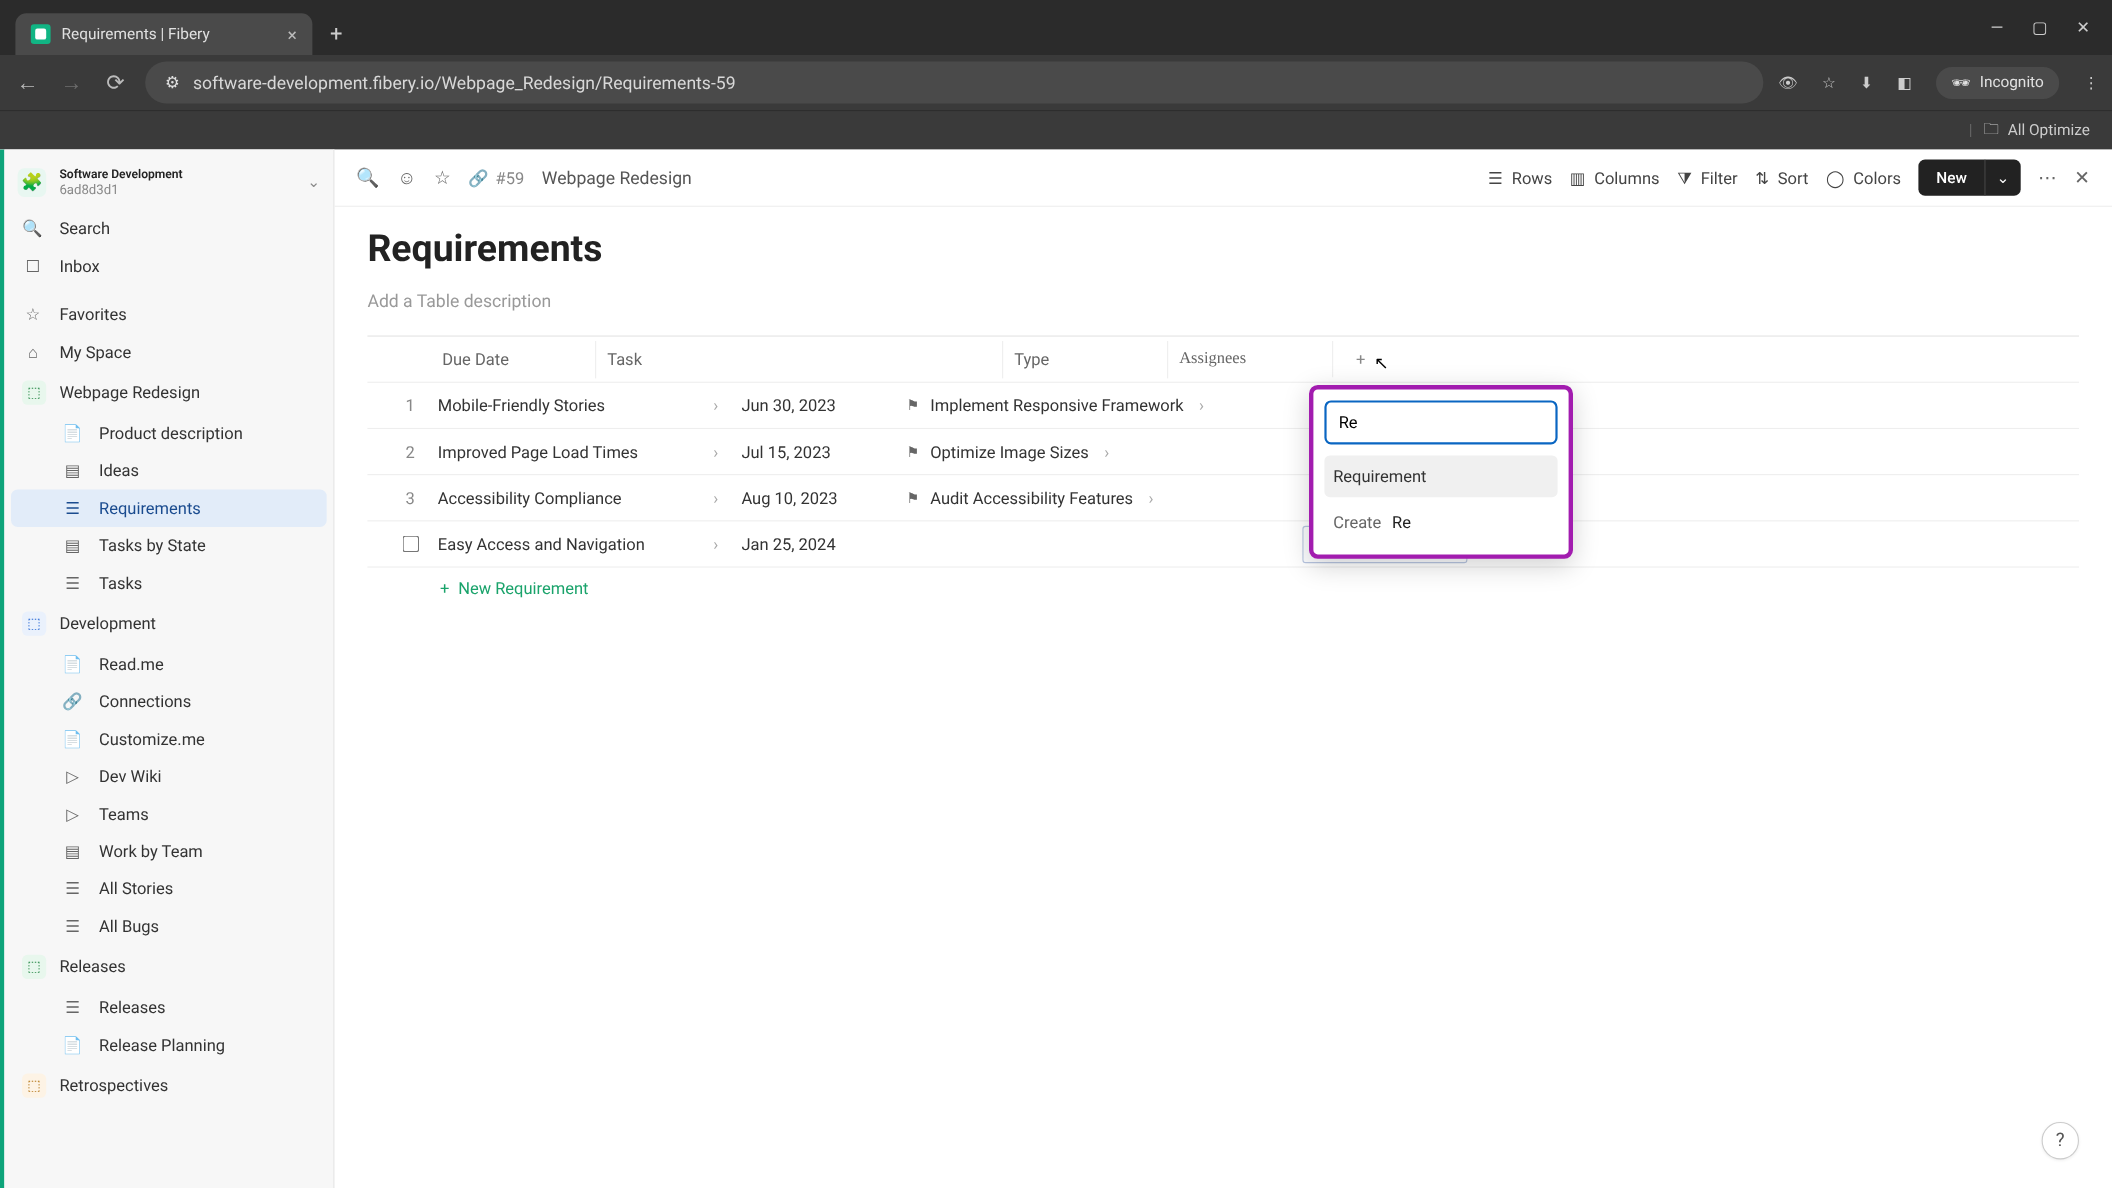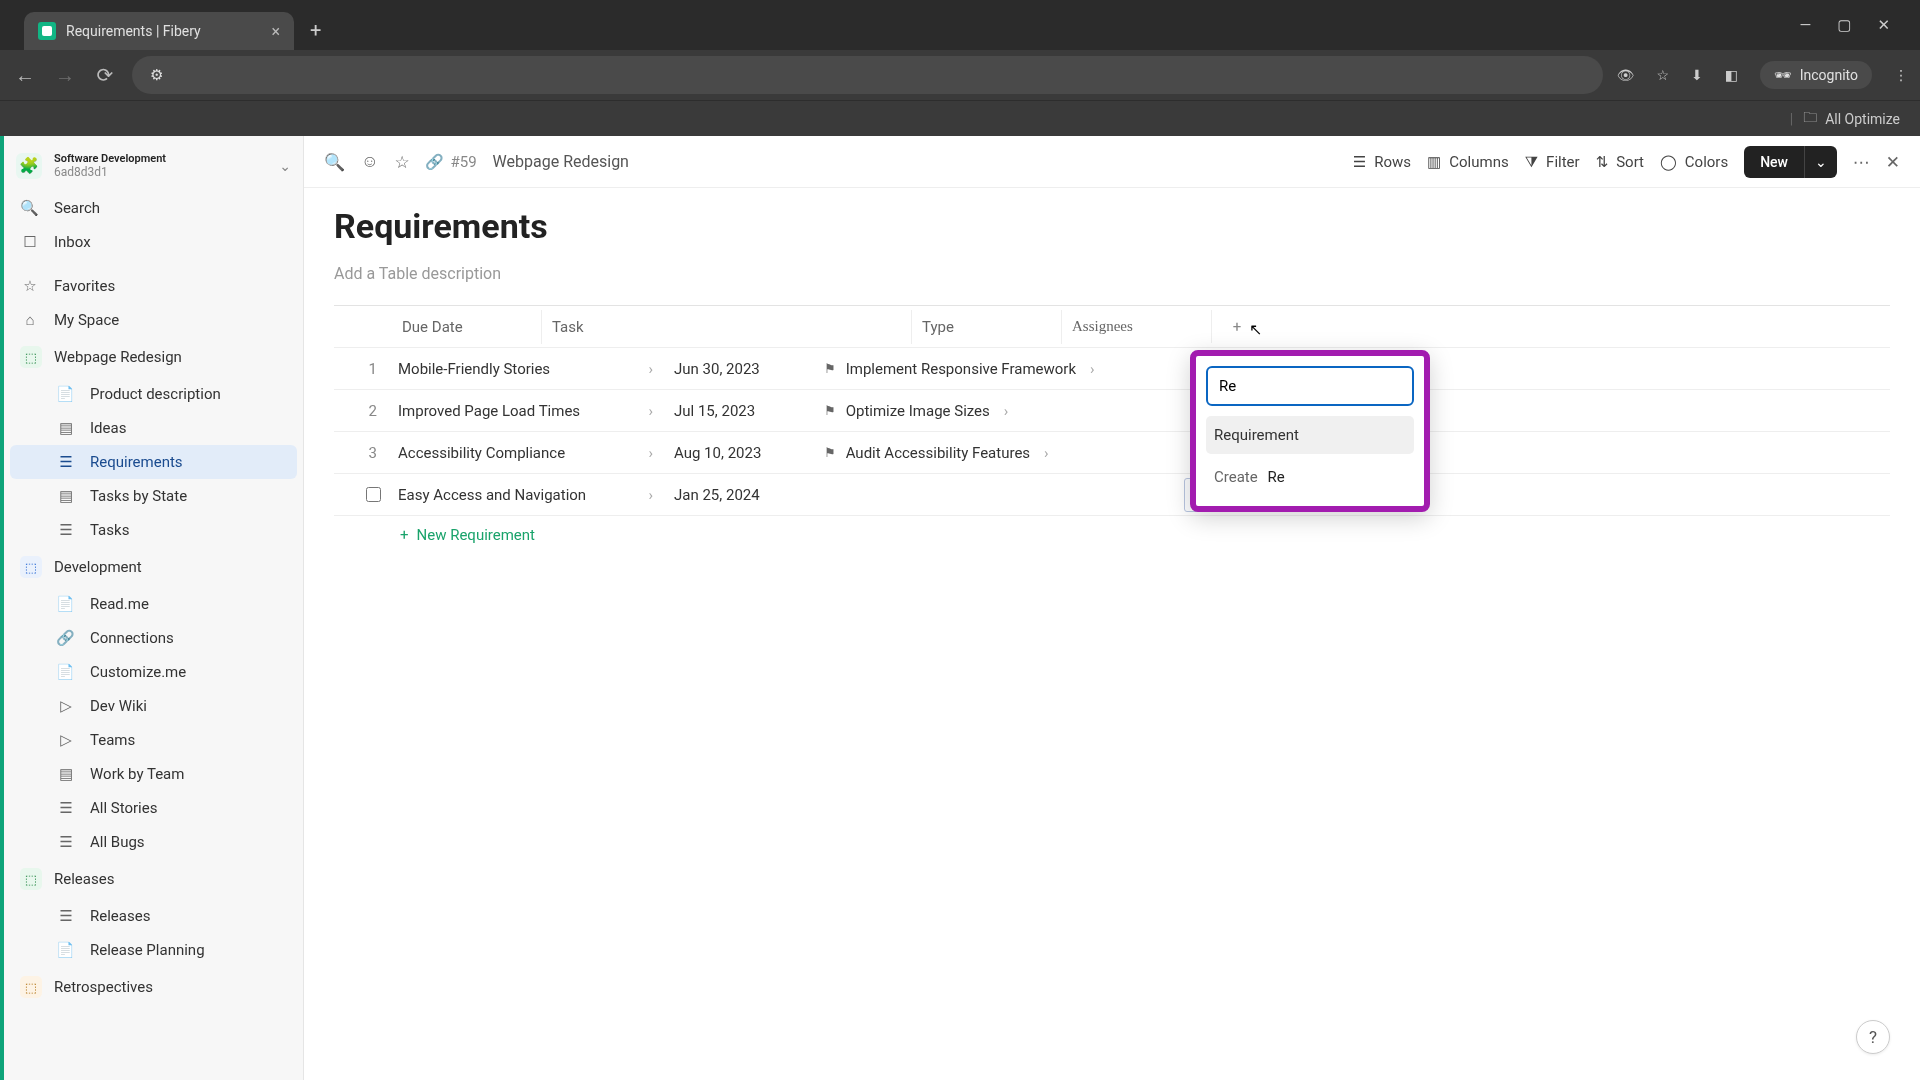--- a/index.html
+++ b/index.html
@@ -1,19 +1,19 @@
 <!DOCTYPE html>
 <html><head>
 <meta charset="utf-8">
 <style>
 * { margin:0; padding:0; box-sizing:border-box; font-family:-apple-system,BlinkMacSystemFont,"Segoe UI",Roboto,sans-serif; }
 body { width:1920px; height:1080px; overflow:hidden; background:#fff; font-size:14px; color:#333; }
 
 
-.browser-chrome { background:#2b2b2b; height:50px; display:flex; align-items:center; padding:0 20px; }
+.browser-chrome { background:#2b2b2b; height:50px; display:flex; align-items:center; padding:0 10px; }
 .tab-bar { display:flex; align-items:center; height:100%; gap:8px; padding-left:4px; }
 .tab { background:#4a4a4a; color:#e0e0e0; height:38px; border-radius:10px 10px 0 0; display:flex; align-items:center; padding:0 14px; gap:10px; min-width:270px; margin-top:12px; }
 .tab-favicon { width:18px; height:18px; border-radius:3px; background:#11b584; display:flex; align-items:center; justify-content:center; }
 .tab-favicon::after { content:""; width:10px; height:10px; background:#fff; border-radius:2px; }
 .tab-title { flex:1; font-size:14px; }
 .tab-close { color:#bbb; font-size:16px; cursor:pointer; }
 .newtab-btn { color:#ccc; font-size:20px; margin-left:8px; cursor:pointer; margin-top:10px; }
 .win-controls { margin-left:auto; display:flex; gap:26px; color:#ccc; font-size:15px; padding-right:10px; }
 .win-controls span { cursor:pointer; }
 
@@ -83,21 +83,21 @@
 .col-assign { width:150px; padding:8px 10px;font-family:Liberation Serif, serif; }
 .col-add { width:50px; text-align:center; color:#888; }
 .t-head > div { border-right:1px solid #eee; }
 .t-head > .col-handle, .t-head > .col-idx, .t-head > .col-add { border:none; }
 .t-row > div { border-right:1px solid transparent; }
 .t-row.editing .col-type { border:1px solid #b8c5e0; background:#fbfcfe; border-radius:3px; padding:4px 8px; height:34px; margin:2px 0; }
 .t-row .chk { width:40px; display:flex; justify-content:flex-end; padding-right:10px; color:#bbb; }
 .t-row .chk input { width:15px; height:15px; }
 .add-row { padding:10px 10px 10px 66px; color:#1aa36b; display:flex; align-items:center; gap:8px; cursor:pointer; font-size:15px; }
 
-.type-dropdown { position:absolute; left:1190px; top:350px; width:240px; background:#fff; border-radius:8px; box-shadow:0 6px 24px rgba(0,0,0,.18); border:6px solid #a21caf; padding:10px; z-index:50; }
+.type-dropdown { position:absolute; left:1190px; top:350px; width:240px; background:#fff; border-radius:8px; box-shadow:0 6px 24px rgba(0,0,0,.18); border:4px solid #a21caf; padding:10px; z-index:50; }
 .type-dropdown input { width:100%; border:2px solid #0a66c2; border-radius:6px; padding:9px 11px; font-size:15px; outline:none; }
 .dd-option { padding:10px 8px; border-radius:5px; background:#f0f0f0; margin-top:10px; cursor:pointer; font-size:15px; }
 .dd-create { padding:10px 8px; margin-top:4px; color:#666; font-size:15px; cursor:pointer; }
 .dd-create .q { color:#222; margin-left:6px; }
 
 .cursor-ptr { position:absolute; left:1249px; top:320px; font-size:16px; pointer-events:none; color:#000; }
 
 .help-fab { position:absolute; right:30px; bottom:26px; width:34px; height:34px; border-radius:50%; border:1px solid #ccc; display:flex; align-items:center; justify-content:center; background:#fff; color:#555; font-size:17px; cursor:pointer; box-shadow:0 1px 3px rgba(0,0,0,.08); }
 </style>
 </head>
@@ -118,20 +118,21 @@
     <span>✕</span>
   </div>
 </div>
 
 <div class="addr-bar">
   <span class="nav-btn">←</span>
   <span class="nav-btn dim">→</span>
   <span class="nav-btn">⟳</span>
   <div class="url-field">
     <span class="site-icon">⚙</span>
+    <span class="url-text">software-development.fibery.io/Webpage_Redesign/Requirements-59</span>
   </div>
   <div class="addr-icons">
     <span>👁</span>
     <span>☆</span>
     <span>⬇</span>
     <span>◧</span>
     <div class="incognito-chip">
       <span>🕶</span>
       <span>Incognito</span>
     </div>

